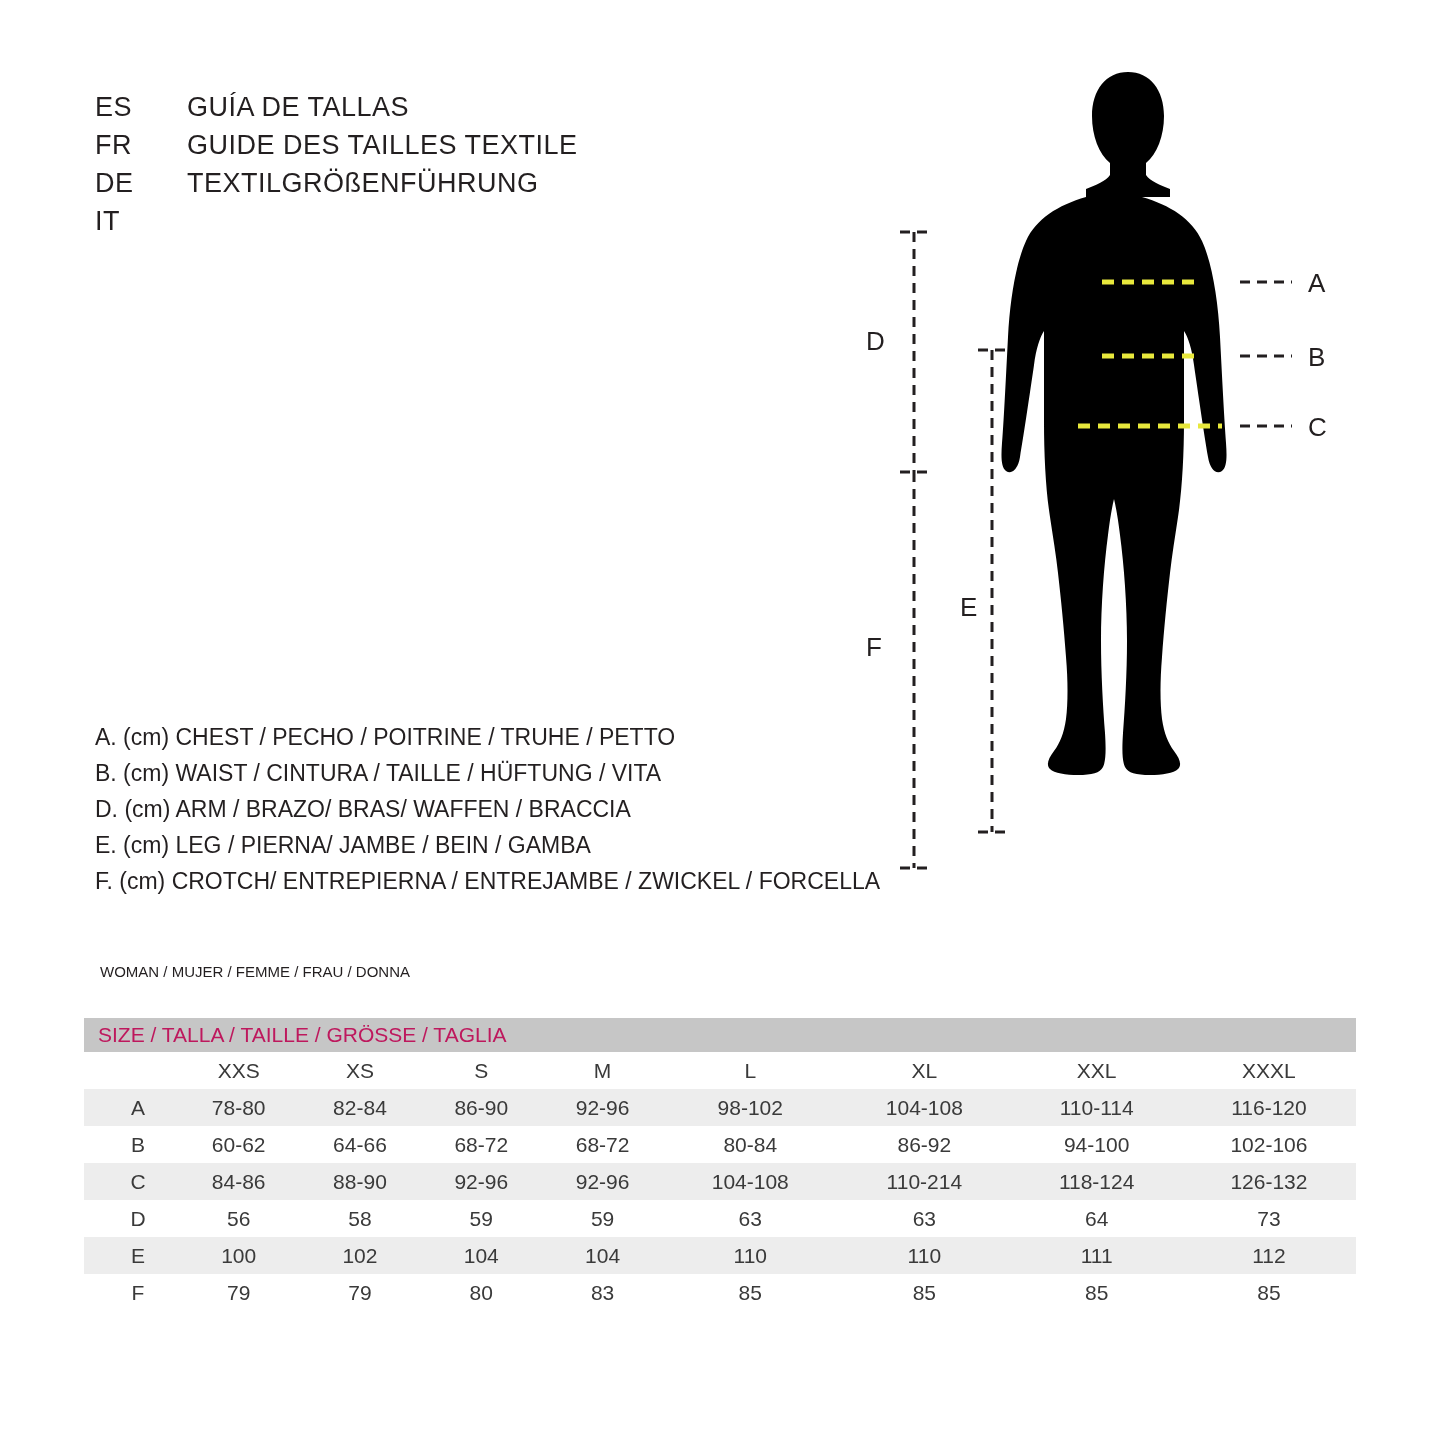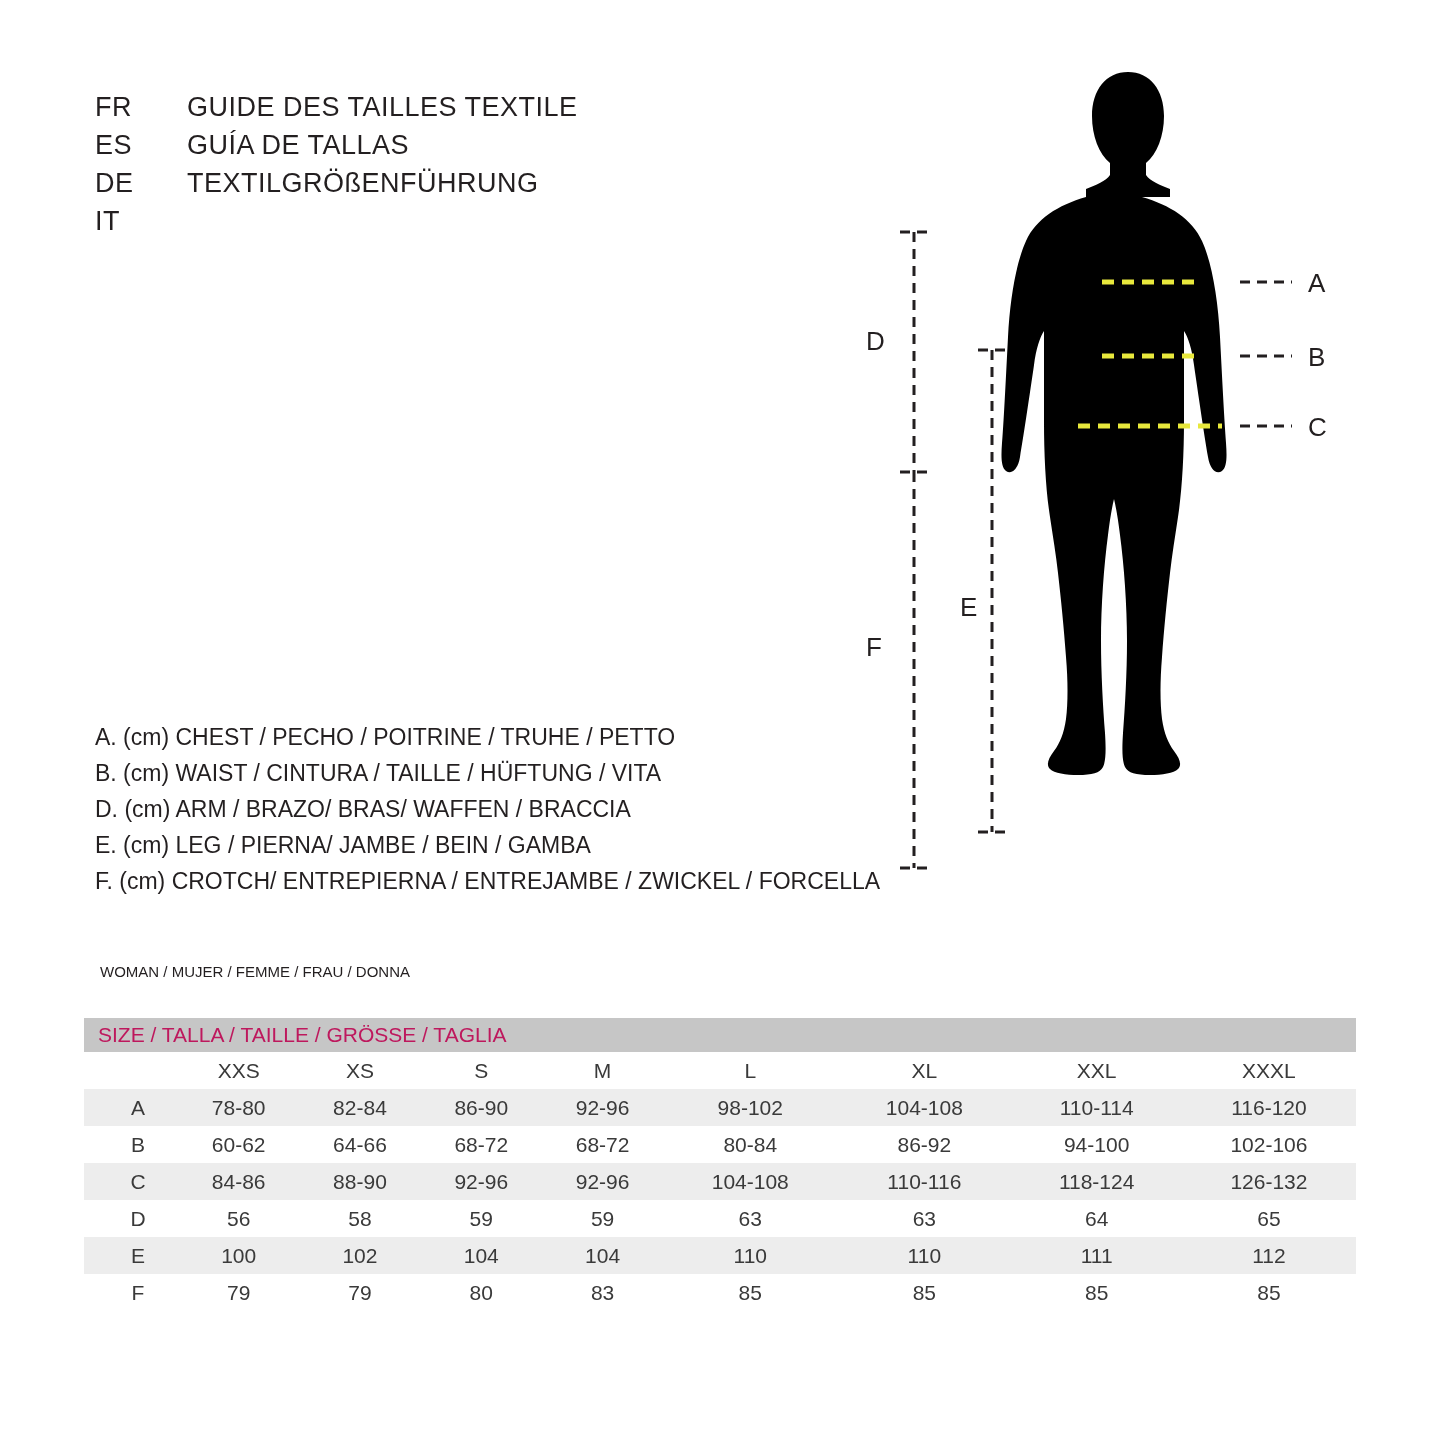--- a/index.html
+++ b/index.html
@@ -104,26 +104,26 @@
     font-family: "Liberation Sans", sans-serif;
     font-size: 26px;
     fill: #231f20;
   }
 </style>
 </head>
 <body>
 
 <div class="titles">
   <div class="title-row">
+    <span class="title-lang">ES</span>
+    <span class="title-text">GUÍA DE TALLAS</span>
+  </div>
+  <div class="title-row">
     <span class="title-lang">FR</span>
     <span class="title-text">GUIDE DES TAILLES TEXTILE</span>
-  </div>
-  <div class="title-row">
-    <span class="title-lang">ES</span>
-    <span class="title-text">GUÍA DE TALLAS</span>
   </div>
   <div class="title-row">
     <span class="title-lang">DE</span>
     <span class="title-text">TEXTILGRÖßENFÜHRUNG</span>
   </div>
   <div class="title-row">
     <span class="title-lang">IT</span>
   </div>
 </div>
 
@@ -267,35 +267,35 @@
       <td>102-106</td>
     </tr>
 
     <tr class="row-alt">
       <td class="row-head">C</td>
       <td>84-86</td>
       <td>88-90</td>
       <td>92-96</td>
       <td>92-96</td>
       <td>104-108</td>
-      <td>110-116</td>
+      <td>110-214</td>
       <td>118-124</td>
       <td>126-132</td>
     </tr>
 
     <tr class="row-plain">
       <td class="row-head">D</td>
       <td>56</td>
       <td>58</td>
       <td>59</td>
       <td>59</td>
       <td>63</td>
       <td>63</td>
       <td>64</td>
-      <td>65</td>
+      <td>73</td>
     </tr>
 
     <tr class="row-alt">
       <td class="row-head">E</td>
       <td>100</td>
       <td>102</td>
       <td>104</td>
       <td>104</td>
       <td>110</td>
       <td>110</td>

